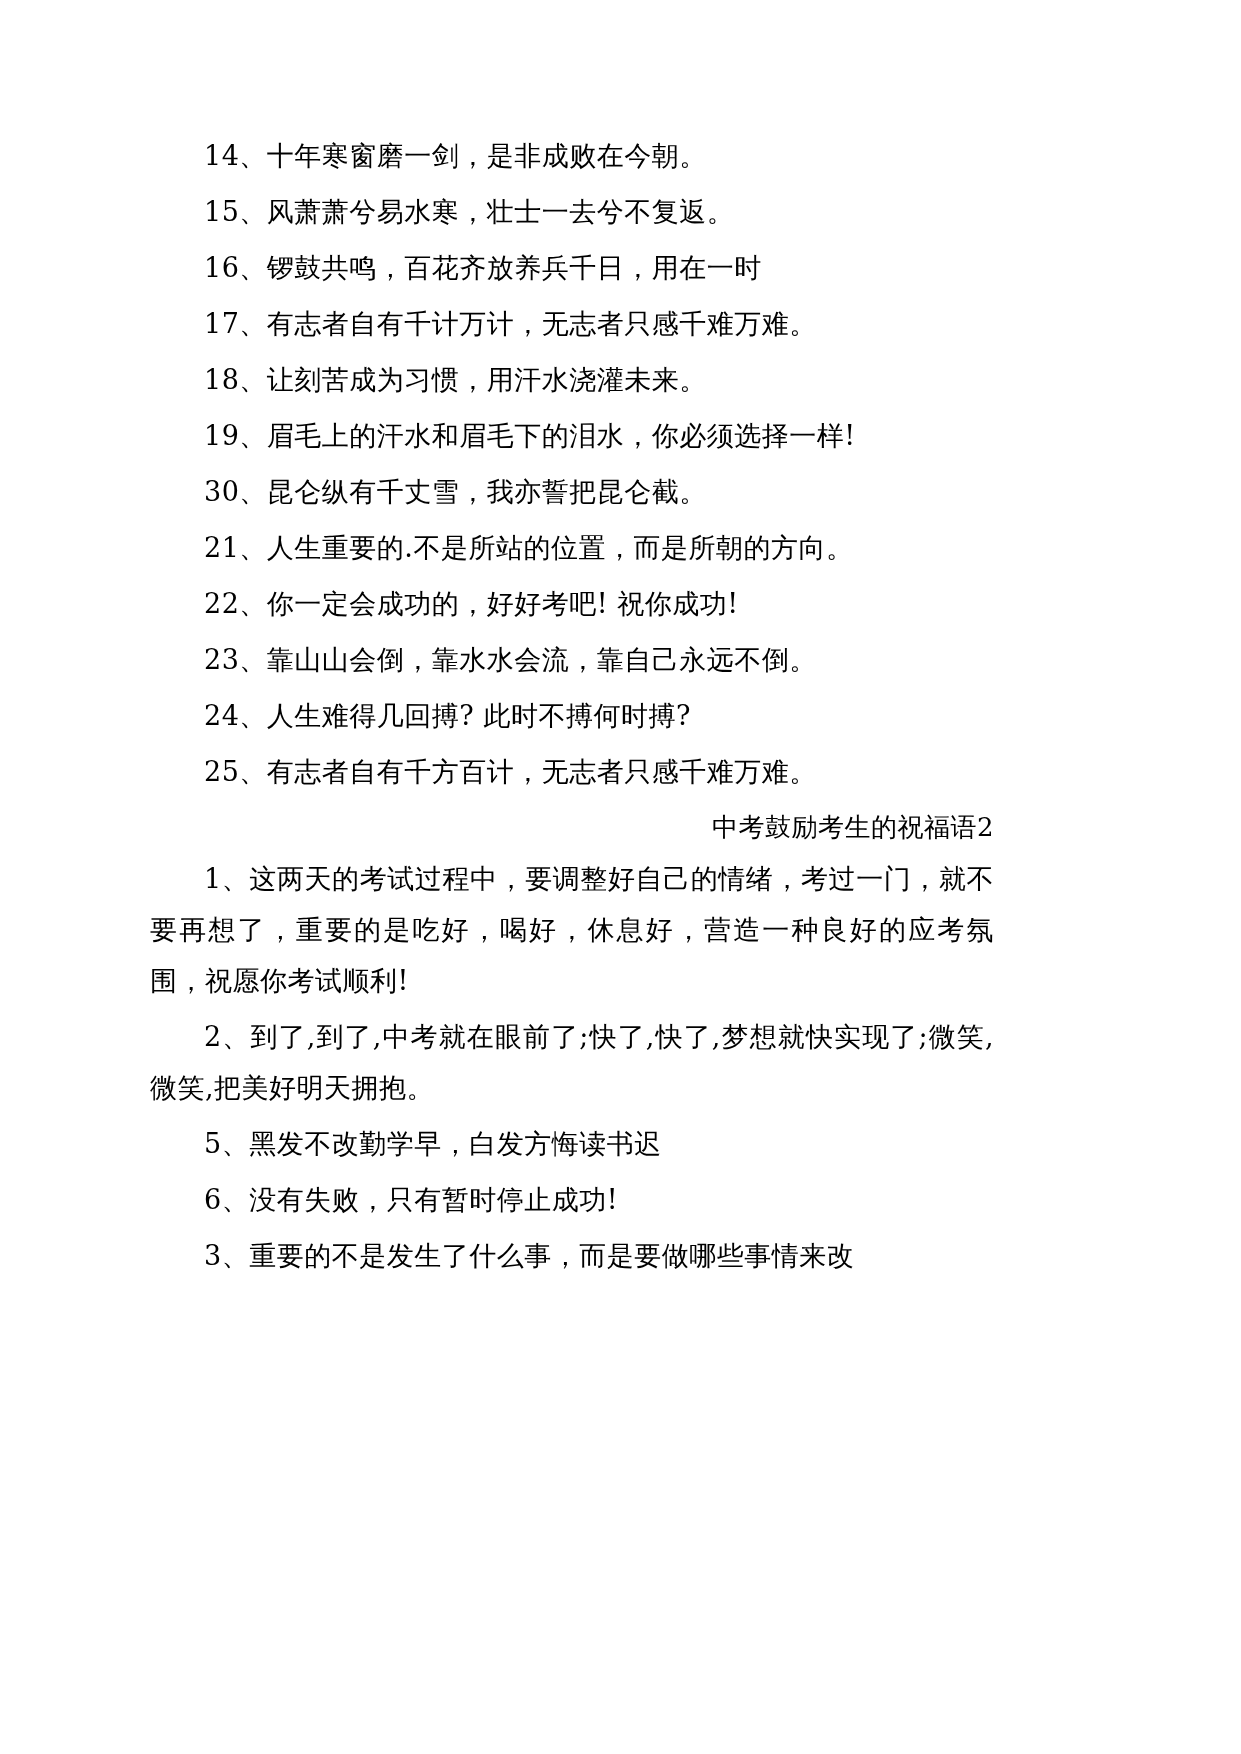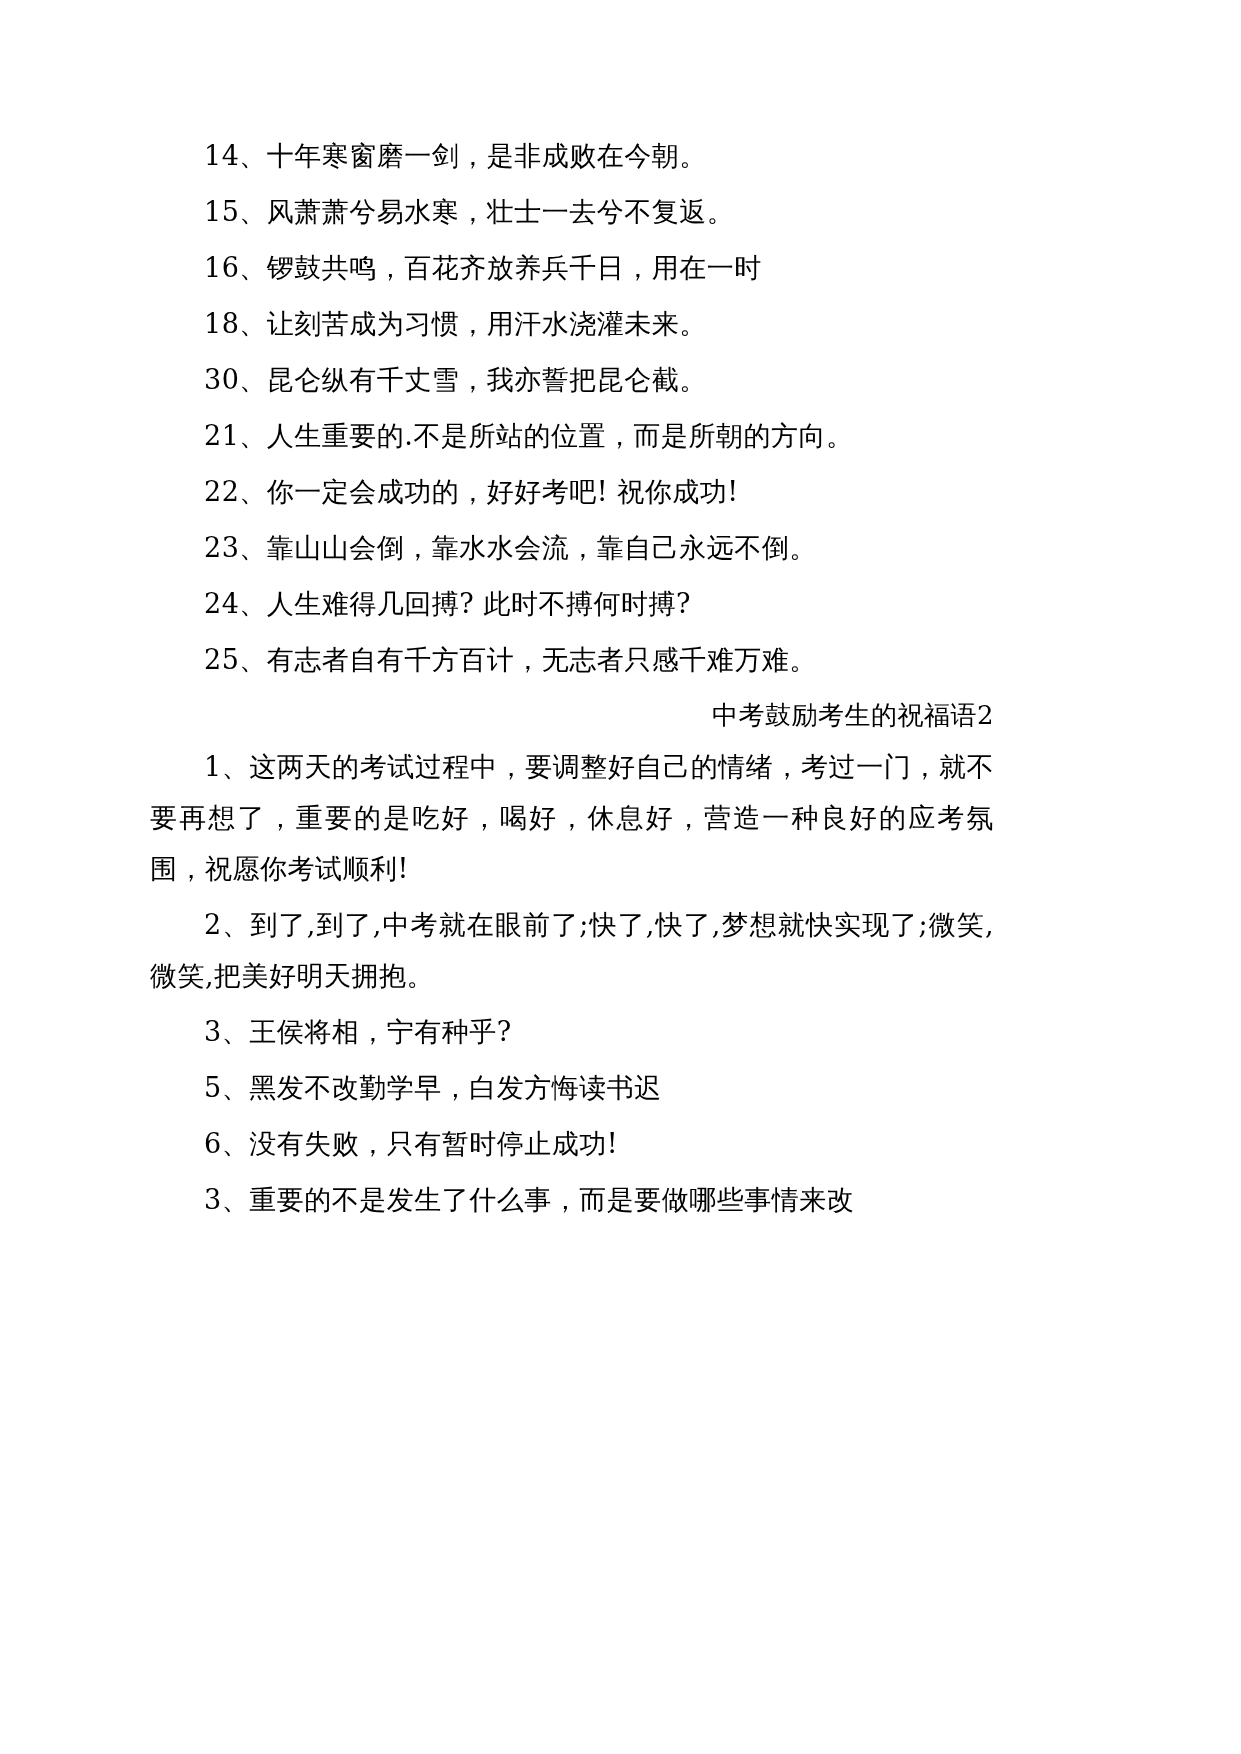--- a/index.html
+++ b/index.html
@@ -46,31 +46,32 @@
 </style>
 </head>
 <body>
 
 <div class="page">
   <div class="doc-body">
 
     <p class="para">14、十年寒窗磨一剑，是非成败在今朝。</p>
     <p class="para">15、风萧萧兮易水寒，壮士一去兮不复返。</p>
     <p class="para">16、锣鼓共鸣，百花齐放养兵千日，用在一时</p>
+    <p class="para">17、有志者自有千计万计，无志者只感千难万难。</p>
     <p class="para">18、让刻苦成为习惯，用汗水浇灌未来。</p>
+    <p class="para">19、眉毛上的汗水和眉毛下的泪水，你必须选择一样!</p>
     <p class="para">30、昆仑纵有千丈雪，我亦誓把昆仑截。</p>
     <p class="para">21、人生重要的.不是所站的位置，而是所朝的方向。</p>
     <p class="para">22、你一定会成功的，好好考吧! 祝你成功!</p>
     <p class="para">23、靠山山会倒，靠水水会流，靠自己永远不倒。</p>
     <p class="para">24、人生难得几回搏? 此时不搏何时搏?</p>
     <p class="para">25、有志者自有千方百计，无志者只感千难万难。</p>
 
     <p class="para heading">中考鼓励考生的祝福语2</p>
 
     <p class="para block-multi">1、这两天的考试过程中，要调整好自己的情绪，考过一门，就不要再想了，重要的是吃好，喝好，休息好，营造一种良好的应考氛围，祝愿你考试顺利!</p>
     <p class="para block-multi">2、到了,到了,中考就在眼前了;快了,快了,梦想就快实现了;微笑,微笑,把美好明天拥抱。</p>
-    <p class="para">3、王侯将相，宁有种乎?</p>
     <p class="para">5、黑发不改勤学早，白发方悔读书迟</p>
     <p class="para">6、没有失败，只有暂时停止成功!</p>
     <p class="para block-multi">3、重要的不是发生了什么事，而是要做哪些事情来改</p>
 
   </div>
 </div>
 
 </body></html>

